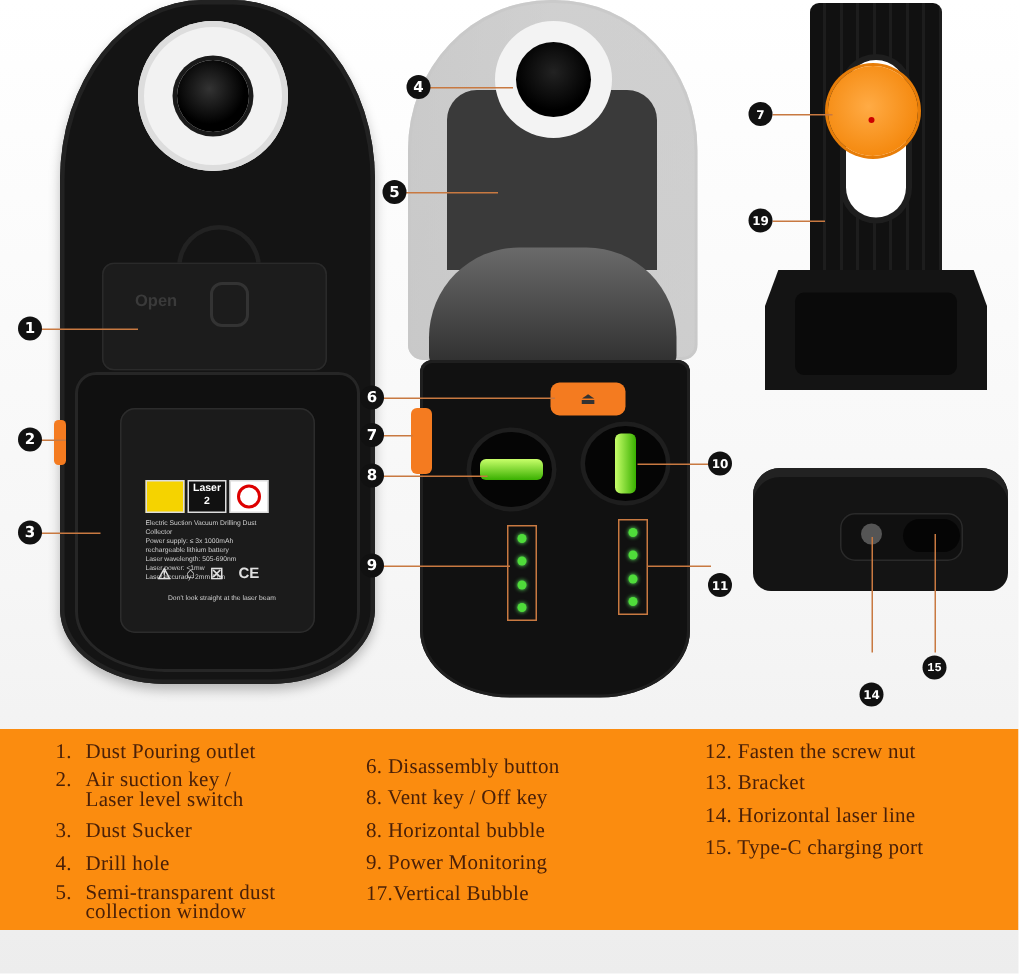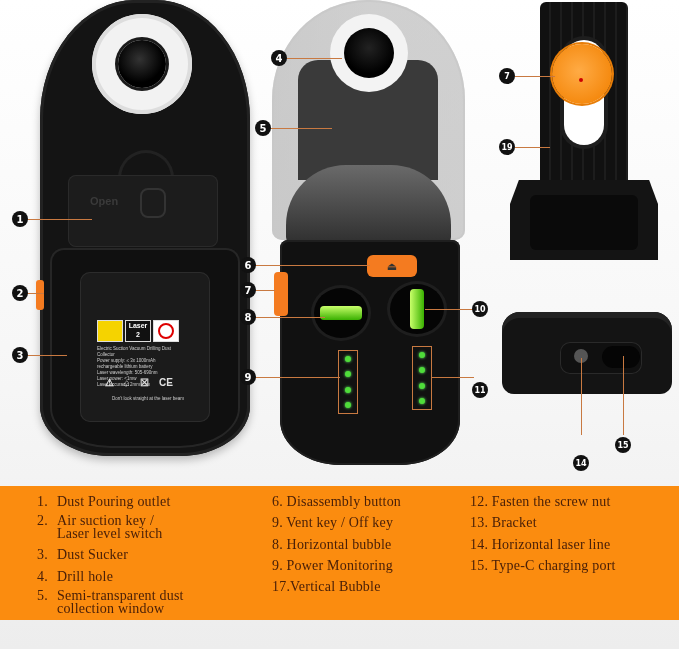--- a/index.html
+++ b/index.html
@@ -147,21 +147,21 @@
   
   .band {
     left:0; top:486px; width:679px; height:134px; background:#fb8c0f;
   }
   .legend-col { position:absolute; top:491px; color:#4a2008; font-size:14px; line-height:21.3px; font-family:Liberation Serif, serif; letter-spacing:0.2px; }
   .legend-col .item { white-space:nowrap; }
   .legend-col .item.multi { line-height:13px; padding-bottom:4px; padding-top:2px; }
   .col1 { left:37px; }
   .col1 .num { display:inline-block; width:20px; }
   .col1 .cont { padding-left:20px; display:block; }
-  .col2 { left:272px; }
+  .col2 { left:244px;margin-top:10px; }
   .col3 { left:470px; }
 </style>
 </head>
 <body>
 
 <div class="abs dev-left">
   <div class="abs ring"></div>
   <div class="abs hole"></div>
   <div class="abs hump"></div>
   <div class="abs cover"></div>
@@ -257,35 +257,35 @@
 <div class="badge" style="left:255px;top:120px;">5</div>
 <div class="badge" style="left:240px;top:257px;">6</div>
 <div class="badge" style="left:240px;top:282px;">7</div>
 <div class="badge" style="left:240px;top:309px;">8</div>
 <div class="badge" style="left:240px;top:369px;">9</div>
 <div class="badge" style="left:472px;top:301px;font-size:8px;">10</div>
 <div class="badge" style="left:472px;top:369px;font-size:8px;margin-top:13px;">11</div>
 <div class="badge" style="left:499px;top:68px;font-size:8px;">7</div>
 <div class="badge" style="left:499px;top:139px;font-size:8px;">19</div>
 <div class="badge" style="left:573px;top:437px;font-size:8px;margin-top:18px;">14</div>
-<div class="badge" style="left:615px;top:437px;font-size:8px;">15</div>
+<div class="badge" style="left:615px;top:437px;font-size:8px;font-family:Liberation Mono, monospace;">15</div>
 
 <div class="abs band"></div>
 
 <div class="legend-col col1">
   <div class="item"><span class="num">1.</span><span>Dust Pouring outlet</span></div>
   <div class="item multi"><span class="num">2.</span><span>Air suction key /</span><span class="cont">Laser level switch</span></div>
   <div class="item"><span class="num">3.</span><span>Dust Sucker</span></div>
   <div class="item"><span class="num">4.</span><span>Drill hole</span></div>
   <div class="item multi"><span class="num">5.</span><span>Semi-transparent dust</span><span class="cont">collection window</span></div>
 </div>
 
 <div class="legend-col col2">
   <div class="item">6. Disassembly button</div>
-  <div class="item">9. Vent key / Off key</div>
+  <div class="item">8. Vent key / Off key</div>
   <div class="item">8. Horizontal bubble</div>
   <div class="item">9. Power Monitoring</div>
   <div class="item">17.Vertical Bubble</div>
 </div>
 
 <div class="legend-col col3">
   <div class="item">12. Fasten the screw nut</div>
   <div class="item">13. Bracket</div>
   <div class="item">14. Horizontal laser line</div>
   <div class="item">15. Type-C charging port</div>

